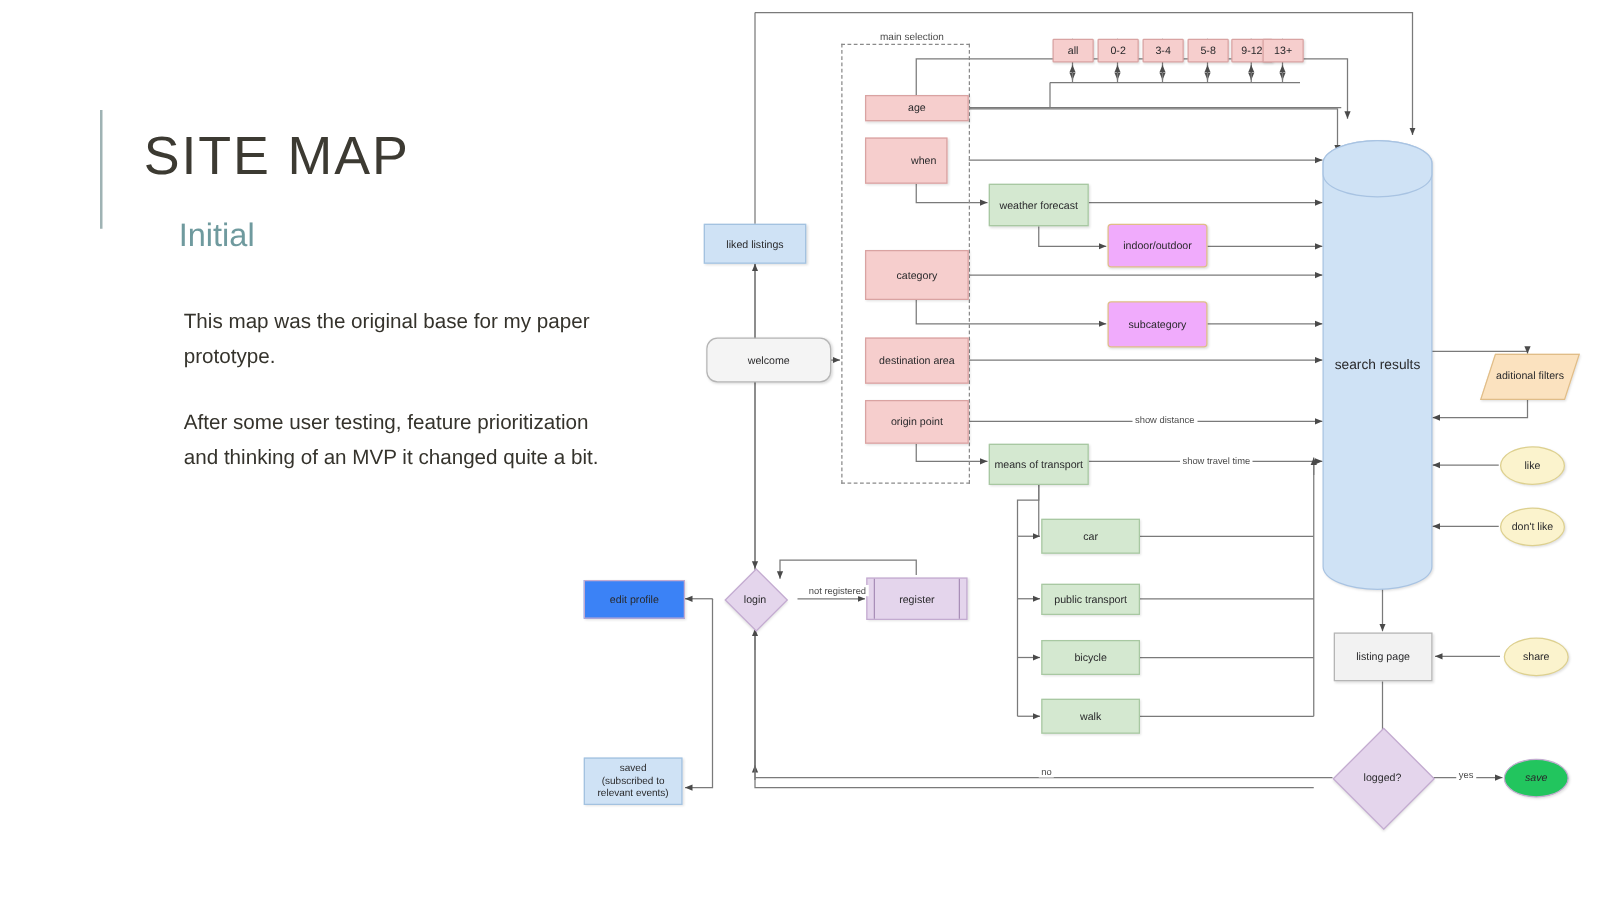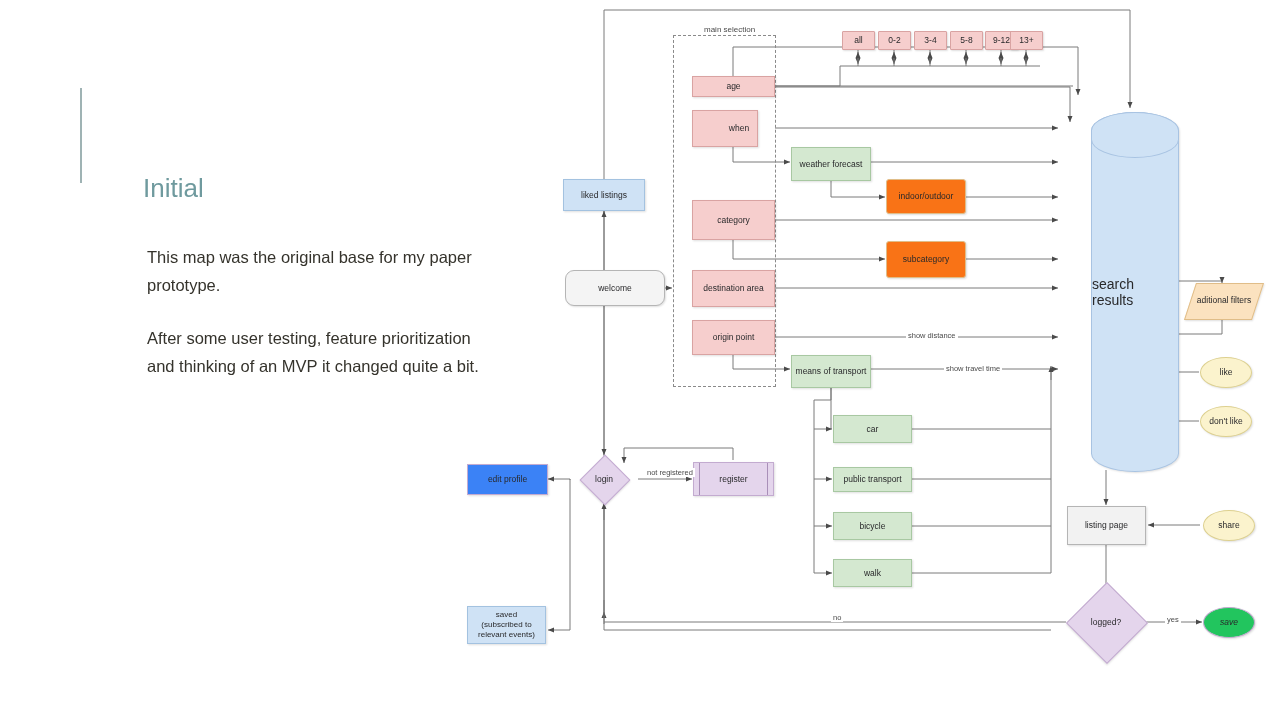--- a/index.html
+++ b/index.html
@@ -37,21 +37,21 @@
   .node{
     position:absolute;box-sizing:border-box;
     display:flex;align-items:center;justify-content:center;text-align:center;
     font-size:8.5px;color:#29292b;line-height:1.25;
     border:1px solid #9a9a9a;
     box-shadow:1px 1px 2px rgba(0,0,0,0.13);
   }
   .n-pink{background:#f6cecd;border-color:#d9a3a2;}
   .n-chip{background:#f6cecd;border-color:#d9a3a2;border-radius:1px;}
   .n-green{background:#d4e8d0;border-color:#a8c8a2;}
-  .n-orange{background:#f97316;border-color:#e0bd88;border-radius:3px;}
+  .n-orange{background:#f0abfc;border-color:#e0bd88;border-radius:3px;}
   .n-blue{background:#cfe2f5;border-color:#a3c2e0;}
   .n-gray{background:#f2f2f2;border-color:#b5b5b5;}
   .n-purple{background:#3b82f6;border-color:#c3abd0;}
   .n-round{border-radius:9px;background:#f4f4f4;border-color:#b5b5b5;}
 
   .n-predef{background:#e4d5ec;border-color:#c3abd0;position:relative;}
   .n-predef::before,.n-predef::after{
     content:"";position:absolute;top:0;bottom:0;width:1px;background:#a98fb8;
   }
   .n-predef::before{left:5px;}
@@ -61,21 +61,21 @@
     box-shadow:1px 1px 2px rgba(0,0,0,0.13);}
   .ellipse-purple{border-radius:50%;background:#e4d5ec;border:1px solid #c3abd0;
     box-shadow:1px 1px 2px rgba(0,0,0,0.13);}
 
   
   .cylinder{
     position:absolute;background:#cfe2f5;border:1px solid #a8c3e2;
     border-radius:52px/22px;
     box-shadow:1px 1px 2px rgba(0,0,0,0.12);
     display:flex;align-items:center;justify-content:center;
-    font-size:14px;color:#29292b;margin-left:33px;
+    font-size:11px;color:#29292b;
   }
   .cylinder .cap{
     position:absolute;left:-1px;top:-1px;width:100%;height:44px;
     border:1px solid #a8c3e2;border-radius:52px/22px;
     background:#cfe2f5;box-sizing:content-box;
   }
   .cylinder .lbl{position:relative;z-index:2;}
 
   
   .diamond{
@@ -107,20 +107,21 @@
     position:absolute;font-size:7.5px;color:#4a4a4a;background:#ffffff;
     padding:0 2px;white-space:nowrap;
   }
 </style>
 </head>
 <body>
 
 <div id="stage">
 
   <div class="accent-bar"></div>
+  <div class="slide-title">SITE MAP</div>
   <div class="slide-sub">Initial</div>
   <div class="slide-body">
     <p>This map was the original base for my paper prototype.</p>
     <p>After some user testing, feature prioritization and thinking of an MVP it changed quite a bit.</p>
   </div>
 
   <div id="diagram">
 
     <svg id="edges" viewBox="0 0 1280 720" xmlns="http://www.w3.org/2000/svg">
       <defs>

